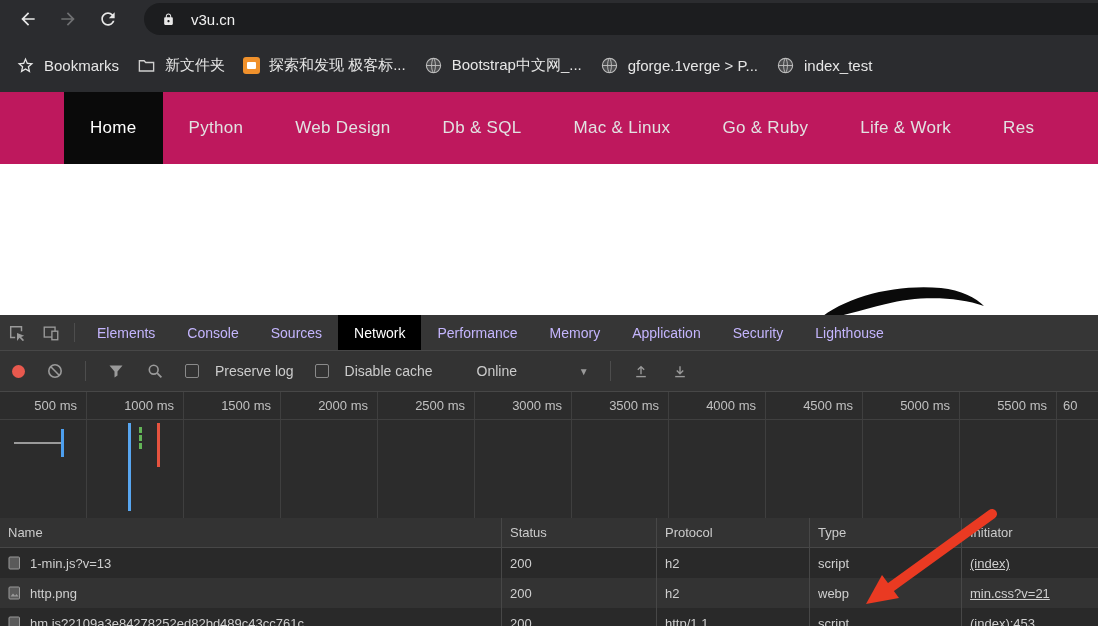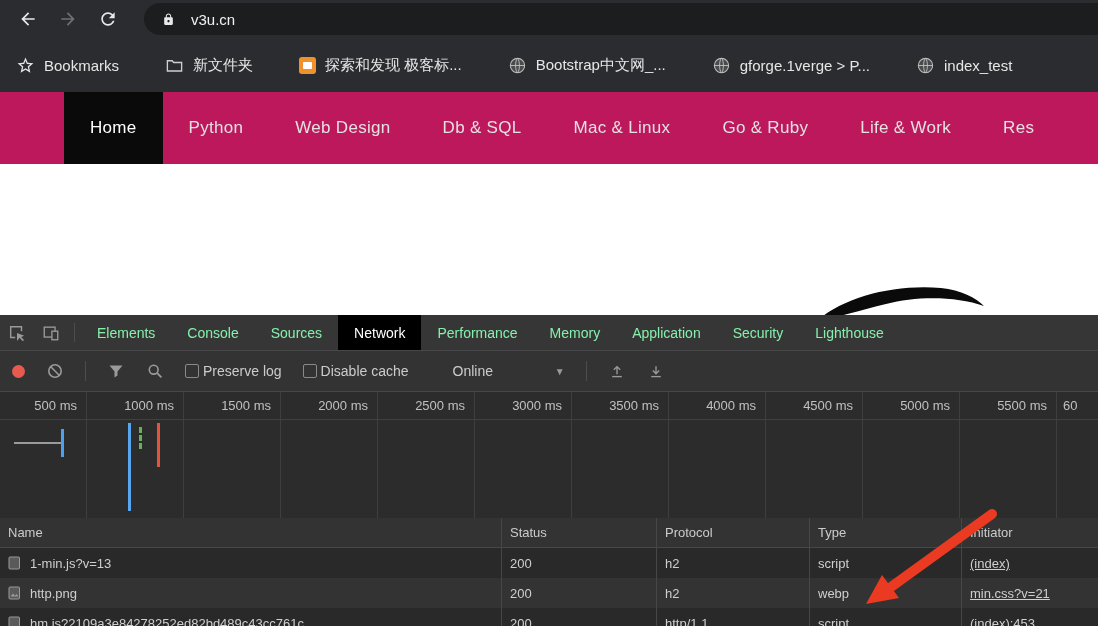--- a/index.html
+++ b/index.html
@@ -20,21 +20,21 @@
   .nav-btn svg { width:20px; height:20px; }
   .omnibox {
     flex:1; height:32px; margin-left:10px; background:#1c1d1f;
     border-radius:16px 0 0 16px; display:flex; align-items:center;
     padding-left:18px; gap:16px;
   }
   .omnibox .url { color:#f1f1f1; font-size:15px; }
 
   .bookmarks-bar {
     position:absolute; top:38px; left:0; width:100%; height:54px;
-    background:#2b2c2f; display:flex; align-items:center; padding-left:16px; gap:46px;
+    background:#2b2c2f; display:flex; align-items:center; padding-left:16px; gap:18px;
   }
   .bm { display:flex; align-items:center; gap:9px; color:#e6e6e6; font-size:15px;
     white-space:nowrap; cursor:pointer; }
   .bm svg { width:19px; height:19px; flex:none; }
   .favicon-orange { width:17px; height:17px; border-radius:3px; background:#f0912c;
     display:flex; align-items:center; justify-content:center; }
   .favicon-orange i { display:block; width:9px; height:7px; background:#fff; border-radius:1px; }
 
   
   .site-nav {
@@ -53,31 +53,31 @@
 
   
   .devtools { position:absolute; top:315px; left:0; width:100%; height:311px; background:#333333;
     color:#c9c9c9; font-size:13px; }
 
   .dt-tabs { height:36px; display:flex; align-items:stretch; background:#363636;
     border-bottom:1px solid #474747; }
   .dt-icon-btn { width:34px; display:flex; align-items:center; justify-content:center; cursor:pointer; }
   .dt-icon-btn svg { width:18px; height:18px; }
   .dt-sep { width:1px; background:#4d4d4d; margin:8px 6px; }
-  .dt-tab { display:flex; align-items:center; padding:0 16px; color:#86efac; font-size:14px;
+  .dt-tab { display:flex; align-items:center; padding:0 16px; color:#c4b5fd; font-size:14px;
     cursor:pointer; white-space:nowrap; }
   .dt-tab.active { background:#000000; color:#ffffff; }
 
   .dt-toolbar { height:41px; display:flex; align-items:center; padding-left:12px; gap:21px;
     background:#333333; border-bottom:1px solid #474747; }
   .rec-dot { width:13px; height:13px; border-radius:50%; background:#e8594e; cursor:pointer; }
   .tb-icon { width:18px; height:18px; display:flex; align-items:center; justify-content:center; cursor:pointer; }
   .tb-icon svg { width:16px; height:16px; }
   .tb-sep { width:1px; height:20px; background:#4d4d4d; }
-  .cb-group { display:flex; align-items:center; gap:4px; cursor:pointer; }
+  .cb-group { display:flex; align-items:center; gap:16px; cursor:pointer; }
   .checkbox { width:14px; height:14px; border:1.5px solid #8a8a8a; border-radius:2px; background:transparent; }
   .cb-label { color:#cccccc; font-size:14px; }
   .throttle-select { width:112px; display:flex; align-items:center; justify-content:space-between;
     color:#cccccc; font-size:14px; cursor:pointer; margin-left:23px; }
   .caret { font-size:10px; color:#9a9a9a; }
 
   
   .dt-overview { position:relative; height:126px; background:#2c2c2c; display:flex; cursor:pointer; }
   .ov-cell { border-right:1px solid #3f3f3f; height:100%; padding-top:6px; padding-right:9px;
     text-align:right; color:#c0c0c0; font-size:13px; flex:none; }

